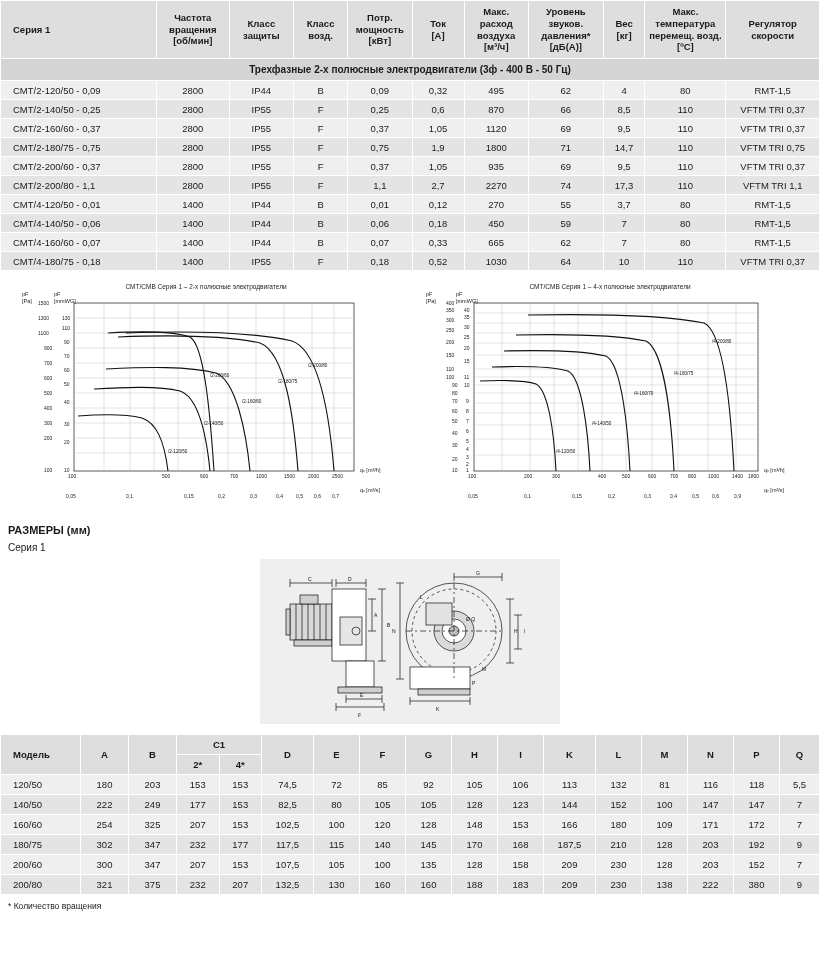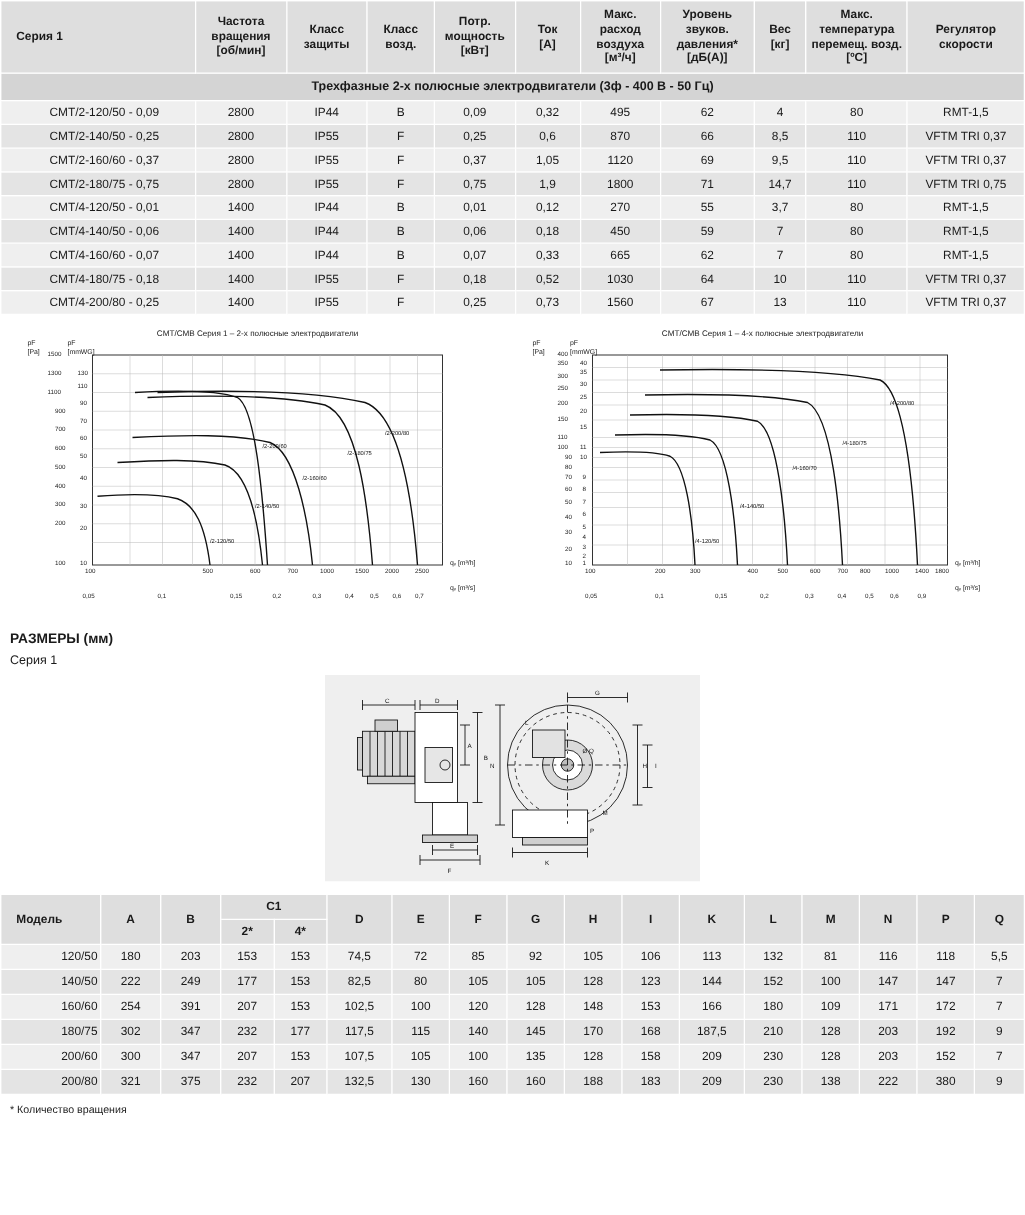--- a/index.html
+++ b/index.html
@@ -42,21 +42,21 @@
     padding: 5px 2px;
   }
   table.spec tbody td {
     background: #efefef;
     height: 19px;
   }
   table.spec tbody tr.alt td {
     background: #e4e4e4;
   }
   table.spec tbody td.model {
-    text-align: center;
+    text-align: left;
     padding-left: 12px;
   }
 
   
   .charts {
     display: flex;
     gap: 8px;
     padding: 10px 8px 4px 8px;
   }
   .chart-box {
@@ -137,21 +137,21 @@
     padding-left: 12px;
   }
   table.dims tbody td {
     background: #efefef;
     height: 20px;
   }
   table.dims tbody tr.alt td {
     background: #e4e4e4;
   }
   table.dims tbody td.model {
-    text-align: right;
+    text-align: left;
     padding-left: 12px;
   }
   .footnote {
     font-size: 8.5px;
     padding: 6px 0 10px 8px;
     color: #222;
   }
   svg { display: block; }
 </style>
 </head>
@@ -254,20 +254,46 @@
           <td>F</td>
           <td>0,75</td>
           <td>1,9</td>
           <td>1800</td>
           <td>71</td>
           <td>14,7</td>
           <td>110</td>
           <td>VFTM TRI 0,75</td>
         </tr>
         <tr>
+          <td class="model">CMT/2-200/60 - 0,37</td>
+          <td>2800</td>
+          <td>IP55</td>
+          <td>F</td>
+          <td>0,37</td>
+          <td>1,05</td>
+          <td>935</td>
+          <td>69</td>
+          <td>9,5</td>
+          <td>110</td>
+          <td>VFTM TRI 0,37</td>
+        </tr>
+        <tr class="alt">
+          <td class="model">CMT/2-200/80 - 1,1</td>
+          <td>2800</td>
+          <td>IP55</td>
+          <td>F</td>
+          <td>1,1</td>
+          <td>2,7</td>
+          <td>2270</td>
+          <td>74</td>
+          <td>17,3</td>
+          <td>110</td>
+          <td>VFTM TRI 1,1</td>
+        </tr>
+        <tr>
           <td class="model">CMT/4-120/50 - 0,01</td>
           <td>1400</td>
           <td>IP44</td>
           <td>B</td>
           <td>0,01</td>
           <td>0,12</td>
           <td>270</td>
           <td>55</td>
           <td>3,7</td>
           <td>80</td>
@@ -302,33 +328,20 @@
         <tr class="alt">
           <td class="model">CMT/4-180/75 - 0,18</td>
           <td>1400</td>
           <td>IP55</td>
           <td>F</td>
           <td>0,18</td>
           <td>0,52</td>
           <td>1030</td>
           <td>64</td>
           <td>10</td>
-          <td>110</td>
-          <td>VFTM TRI 0,37</td>
-        </tr>
-        <tr>
-          <td class="model">CMT/4-200/80 - 0,25</td>
-          <td>1400</td>
-          <td>IP55</td>
-          <td>F</td>
-          <td>0,25</td>
-          <td>0,73</td>
-          <td>1560</td>
-          <td>67</td>
-          <td>13</td>
           <td>110</td>
           <td>VFTM TRI 0,37</td>
         </tr>
       </tbody>
   </table>
 
   <div class="charts">
 
     <div class="chart-box">
       <div class="chart-title">CMT/CMB  Серия 1 – 2-х полюсные электродвигатели</div>
@@ -694,21 +707,21 @@
           <td>144</td>
           <td>152</td>
           <td>100</td>
           <td>147</td>
           <td>147</td>
           <td>7</td>
         </tr>
         <tr>
           <td class="model">160/60</td>
           <td>254</td>
-          <td>391</td>
+          <td>325</td>
           <td>207</td>
           <td>153</td>
           <td>102,5</td>
           <td>100</td>
           <td>120</td>
           <td>128</td>
           <td>148</td>
           <td>153</td>
           <td>166</td>
           <td>180</td>

